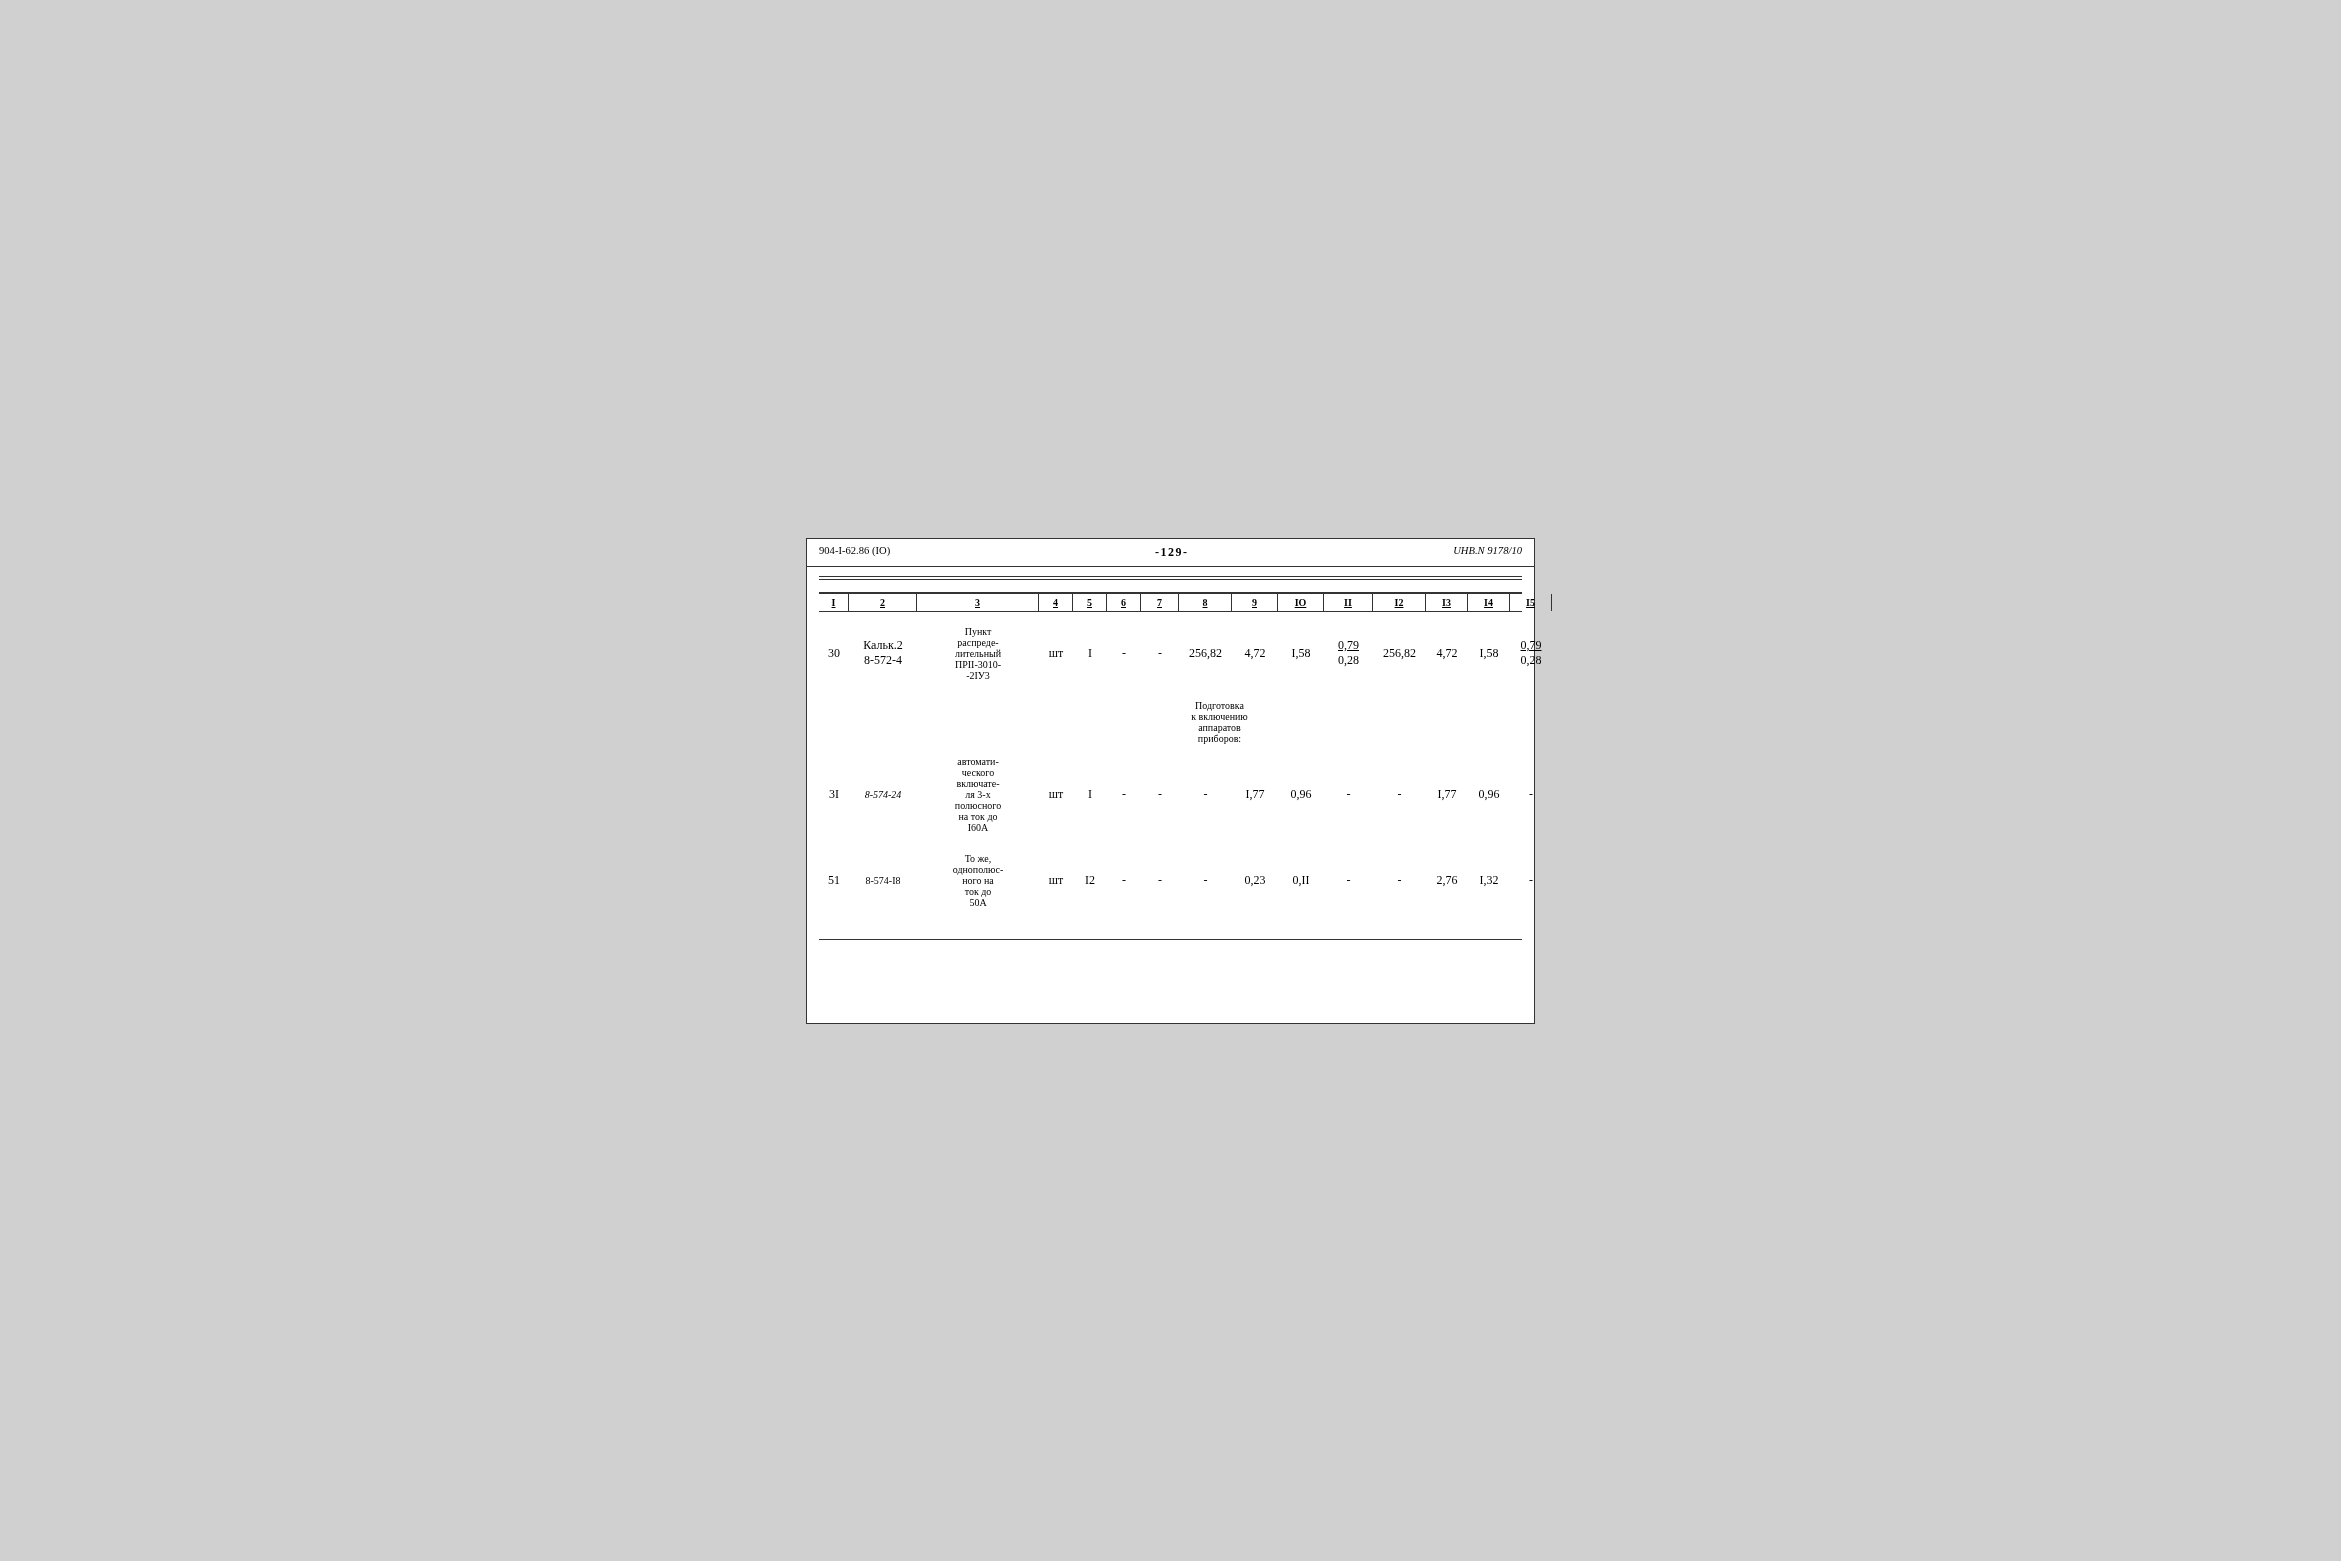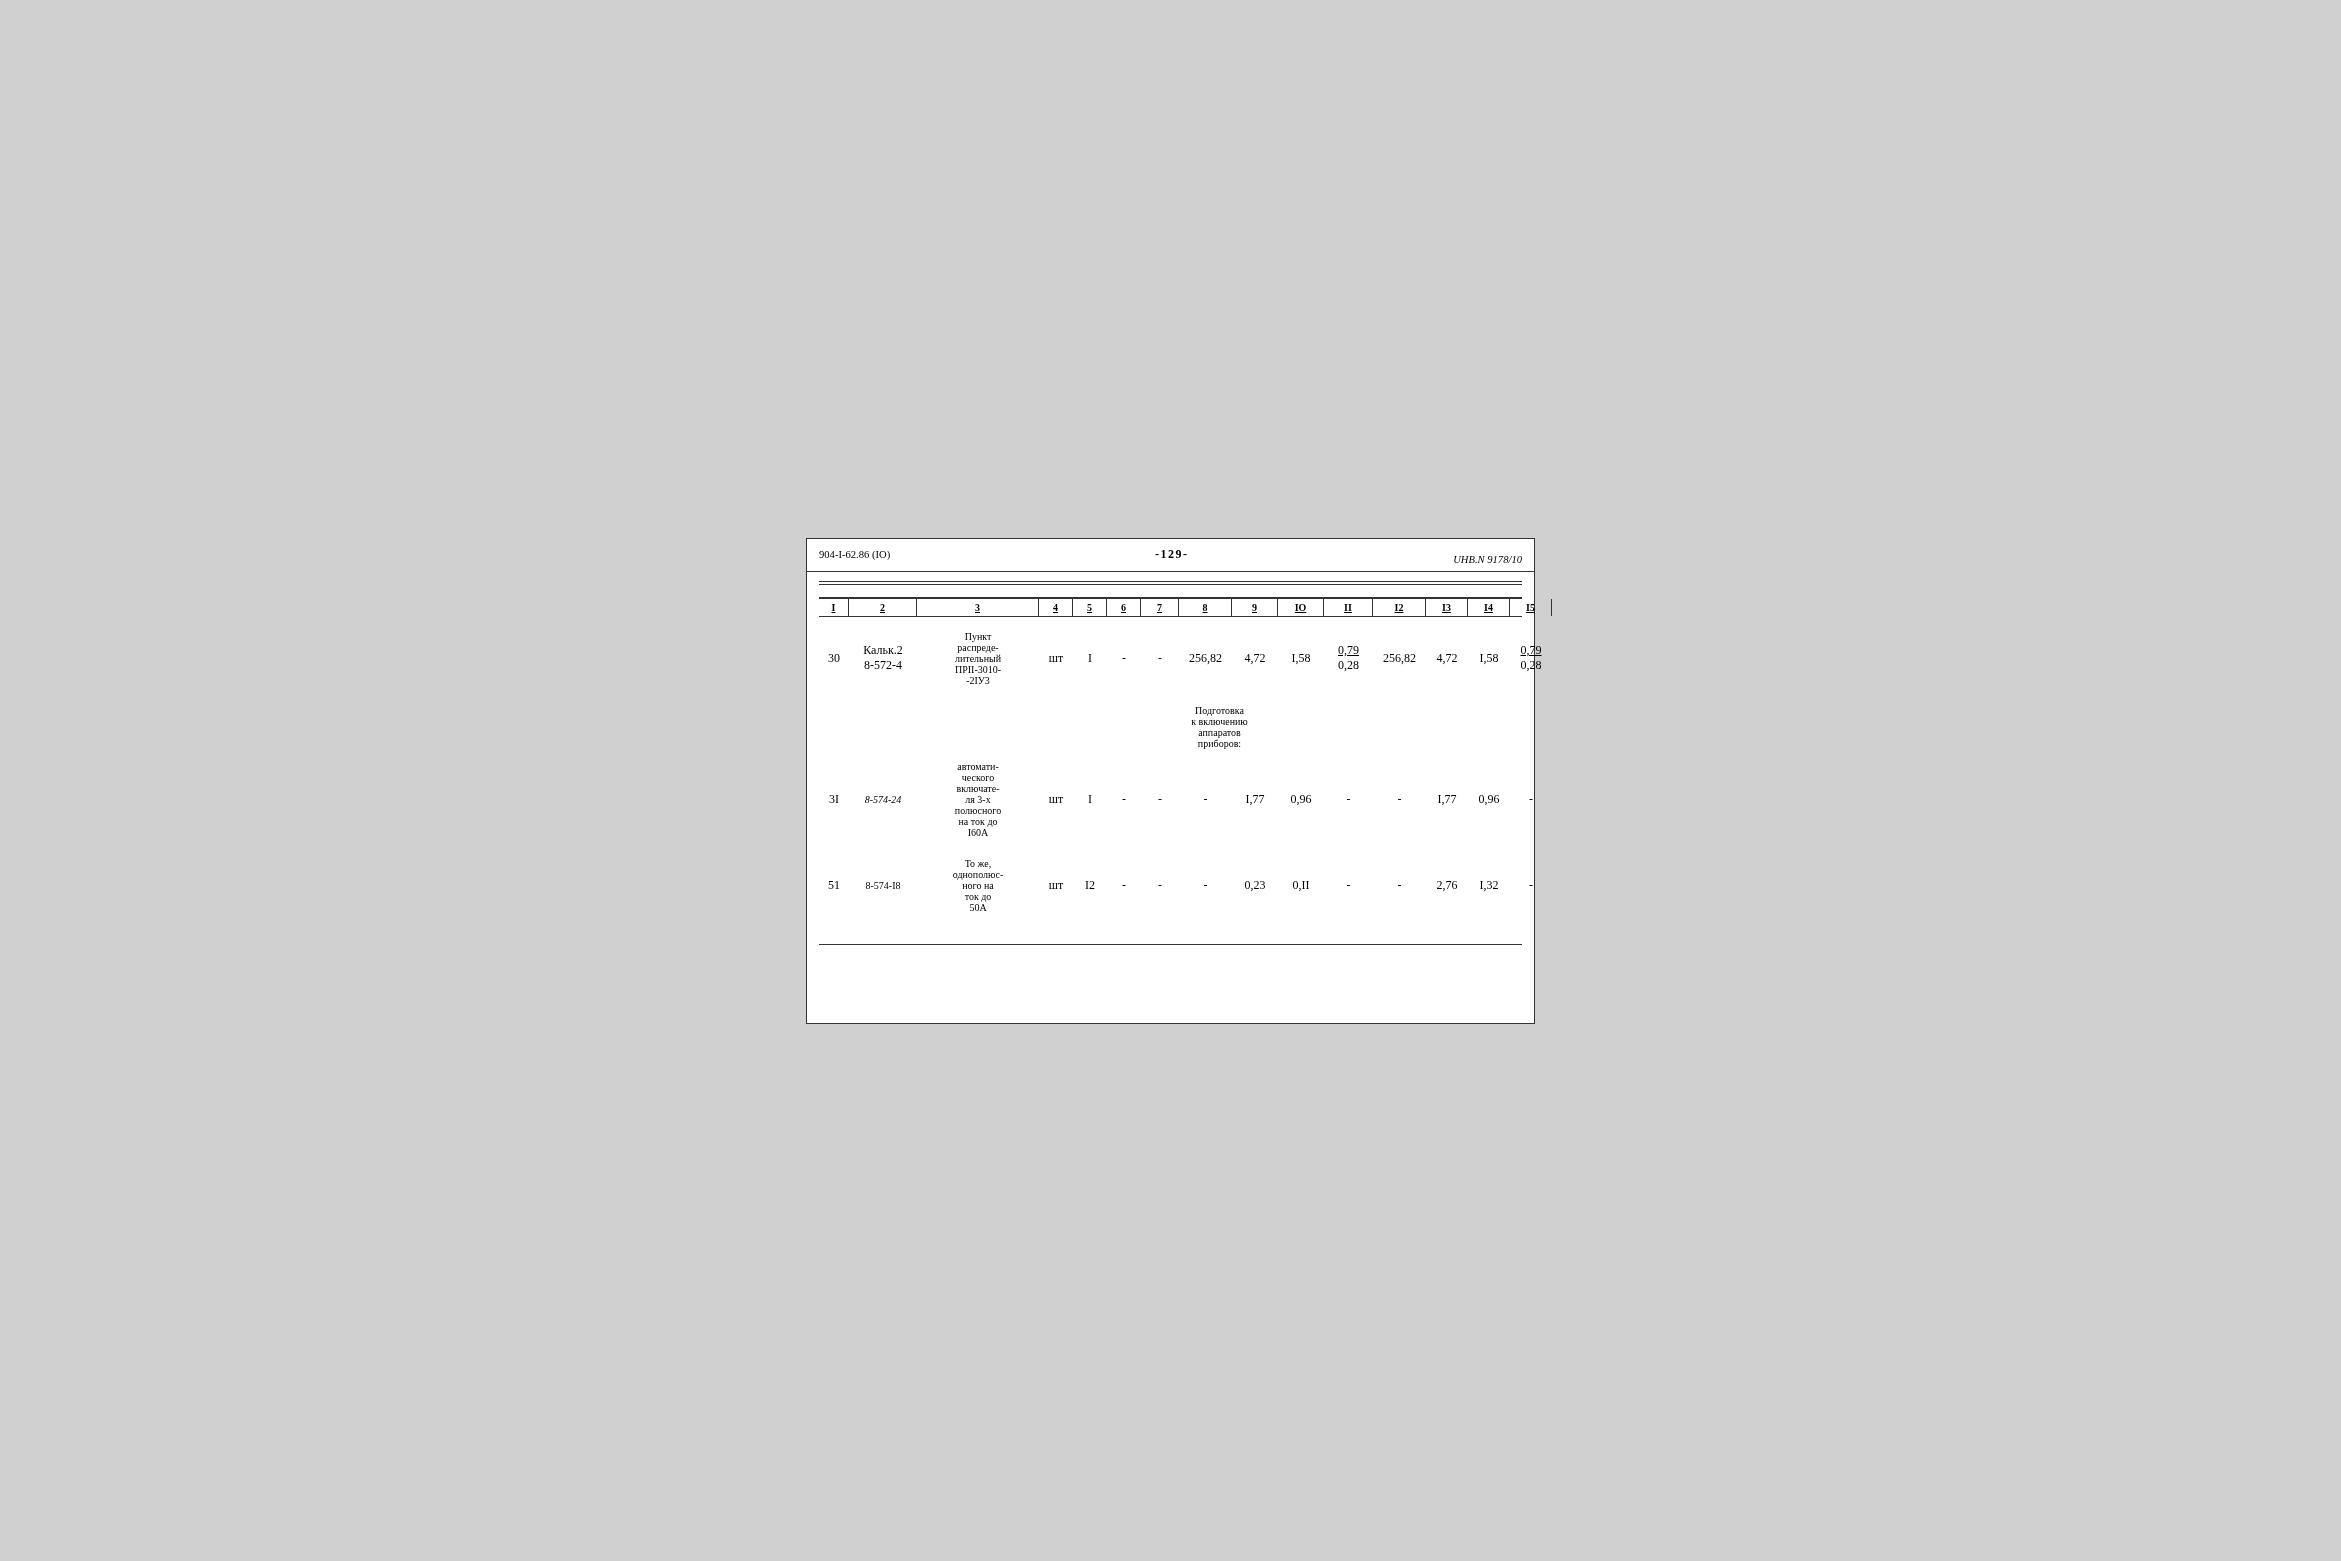--- a/index.html
+++ b/index.html
@@ -22,41 +22,40 @@
       width: 729px;
       min-height: 486px;
       border: 1.5px solid #333;
       padding: 0;
       position: relative;
     }
 
     .header {
       display: flex;
       justify-content: space-between;
-      align-items: center;
+      align-items: flex-start;
       padding: 6px 12px;
       border-bottom: 1.5px solid #333;
       font-size: 10.6px;
       gap: 19px;
     }
 
     .header-left {
       font-size: 10.6px;
     }
 
     .header-center {
       font-size: 12px;
       font-weight: bold;
       letter-spacing: 1.5px;
     }
 
     .header-right {
       font-size: 10.6px;
       font-style: italic;
-      margin-top: 9px;
     }
 
     .table-container {
       padding: 0 12px 12px 12px;
     }
 
     .col-headers {
       display: grid;
       grid-template-columns: 30px 68px 122px 34px 34px 34px 38px 53px 46px 46px 49px 53px 42px 42px 42px;
       border-top: 2.3px double #333;

